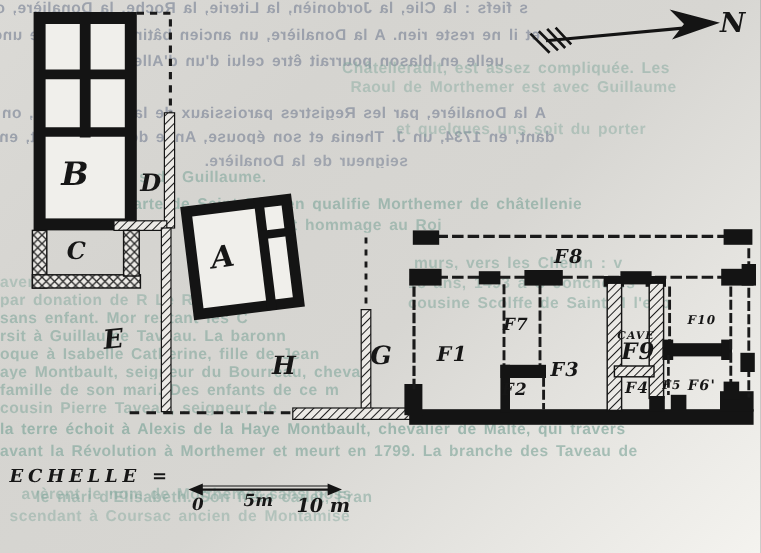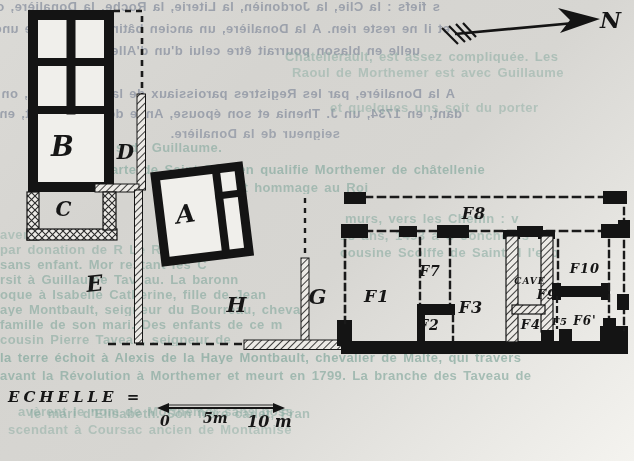--- a/index.html
+++ b/index.html
@@ -196,20 +196,20 @@
       <div class="room-label" style="left: 186px; top: 214px; font-size: 25px; transform: translate(-50%, -50%) rotate(-8deg);">A</div>
       <div class="room-label" style="left: 95px; top: 283px; font-size: 22px; transform: translate(-50%, -50%) rotate(-6deg);">E</div>
       <div class="room-label" style="left: 237px; top: 304px; font-size: 21px;">H</div>
       <div class="room-label" style="left: 318px; top: 296px; font-size: 21px;">G</div>
       <div class="room-label" style="left: 377px; top: 296px; font-size: 17px;">F1</div>
       <div class="room-label" style="left: 430px; top: 271px; font-size: 14px;">F7</div>
       <div class="room-label" style="left: 429px; top: 325px; font-size: 14px;">F2</div>
       <div class="room-label" style="left: 471px; top: 294px; font-size: 16px; margin-top: 14px;">F3</div>
       <div class="room-label" style="left: 474px; top: 214px; font-size: 16px;">F8</div>
       <div class="room-label" style="left: 530px; top: 281px; font-size: 9px;">CAVE</div>
-      <div class="room-label" style="left: 532px; top: 294px; font-size: 13px; margin-left: 15px;">F9</div>
+      <div class="room-label" style="left: 532px; top: 294px; font-size: 19px;">F9</div>
       <div class="room-label" style="left: 531px; top: 324px; font-size: 13px;">F4</div>
       <div class="room-label" style="left: 560px; top: 322px; font-size: 10px;">F5</div>
-      <div class="room-label" style="left: 585px; top: 268px; font-size: 13px;">F10</div>
+      <div class="room-label" style="left: 585px; top: 268px; font-size: 10px;">F10</div>
       <div class="room-label" style="left: 585px; top: 321px; font-size: 12px;">F6'</div>
     </div>
 
 </div>
 
 </body></html>

